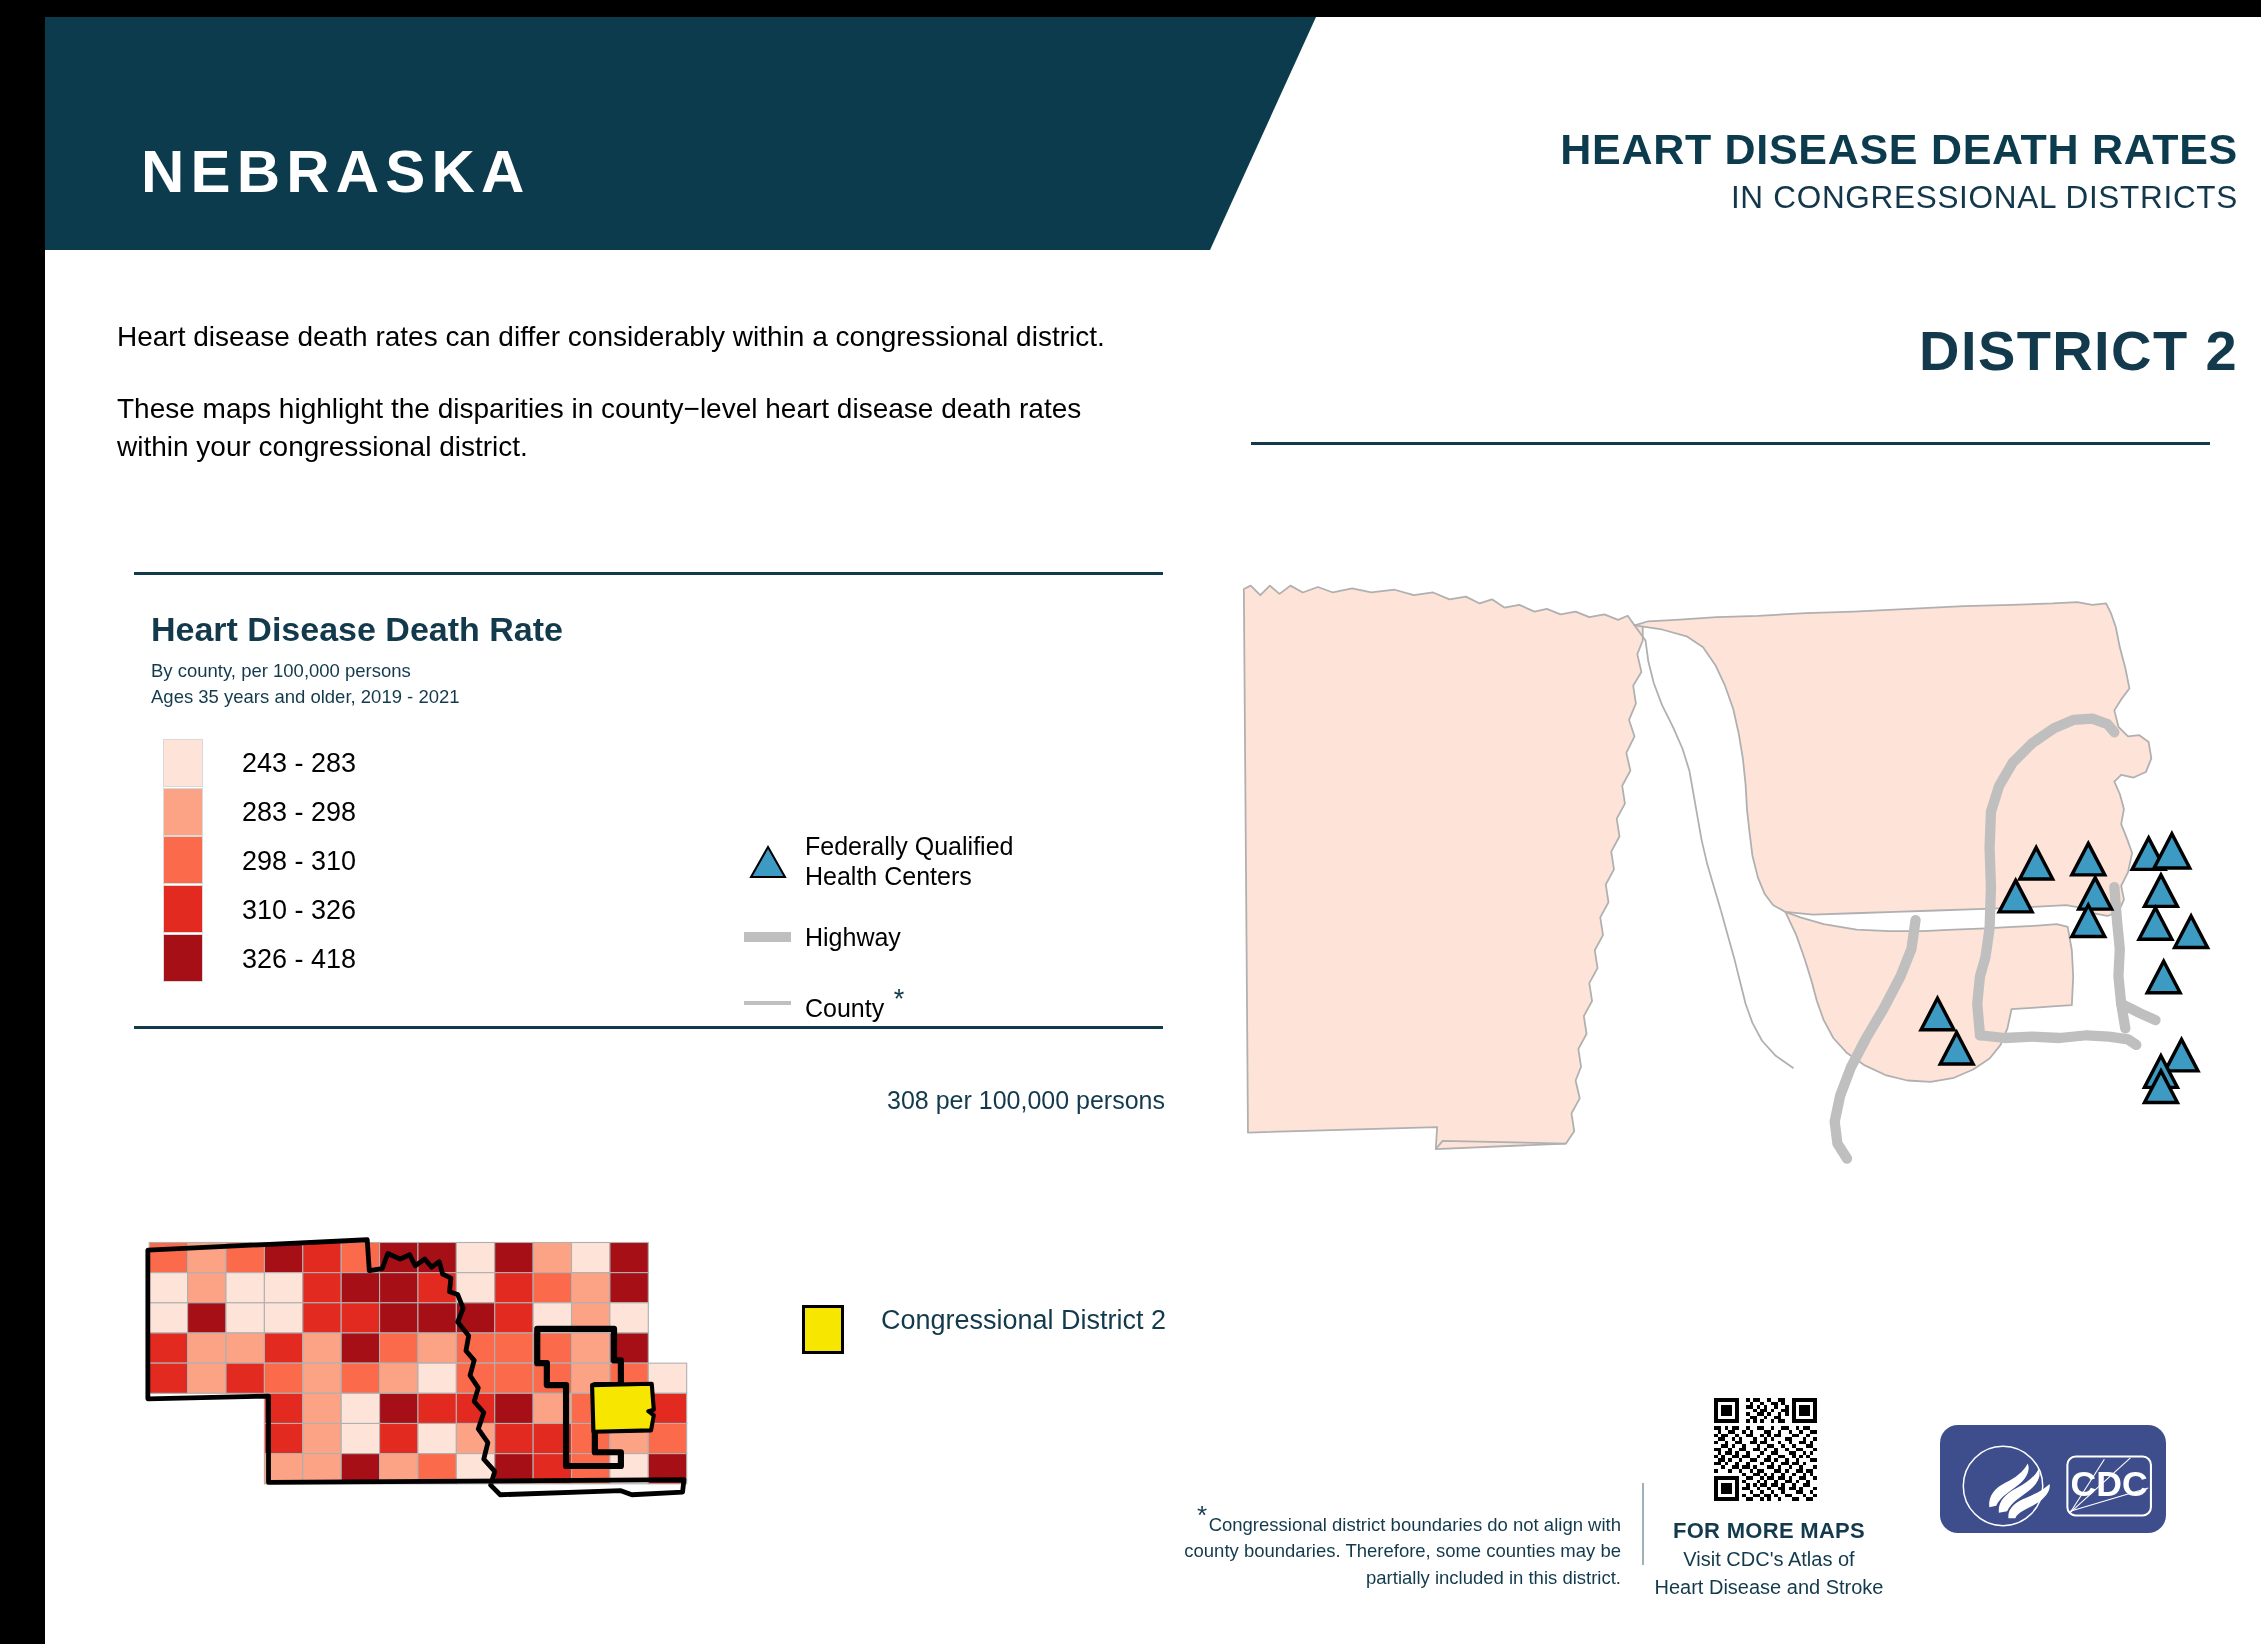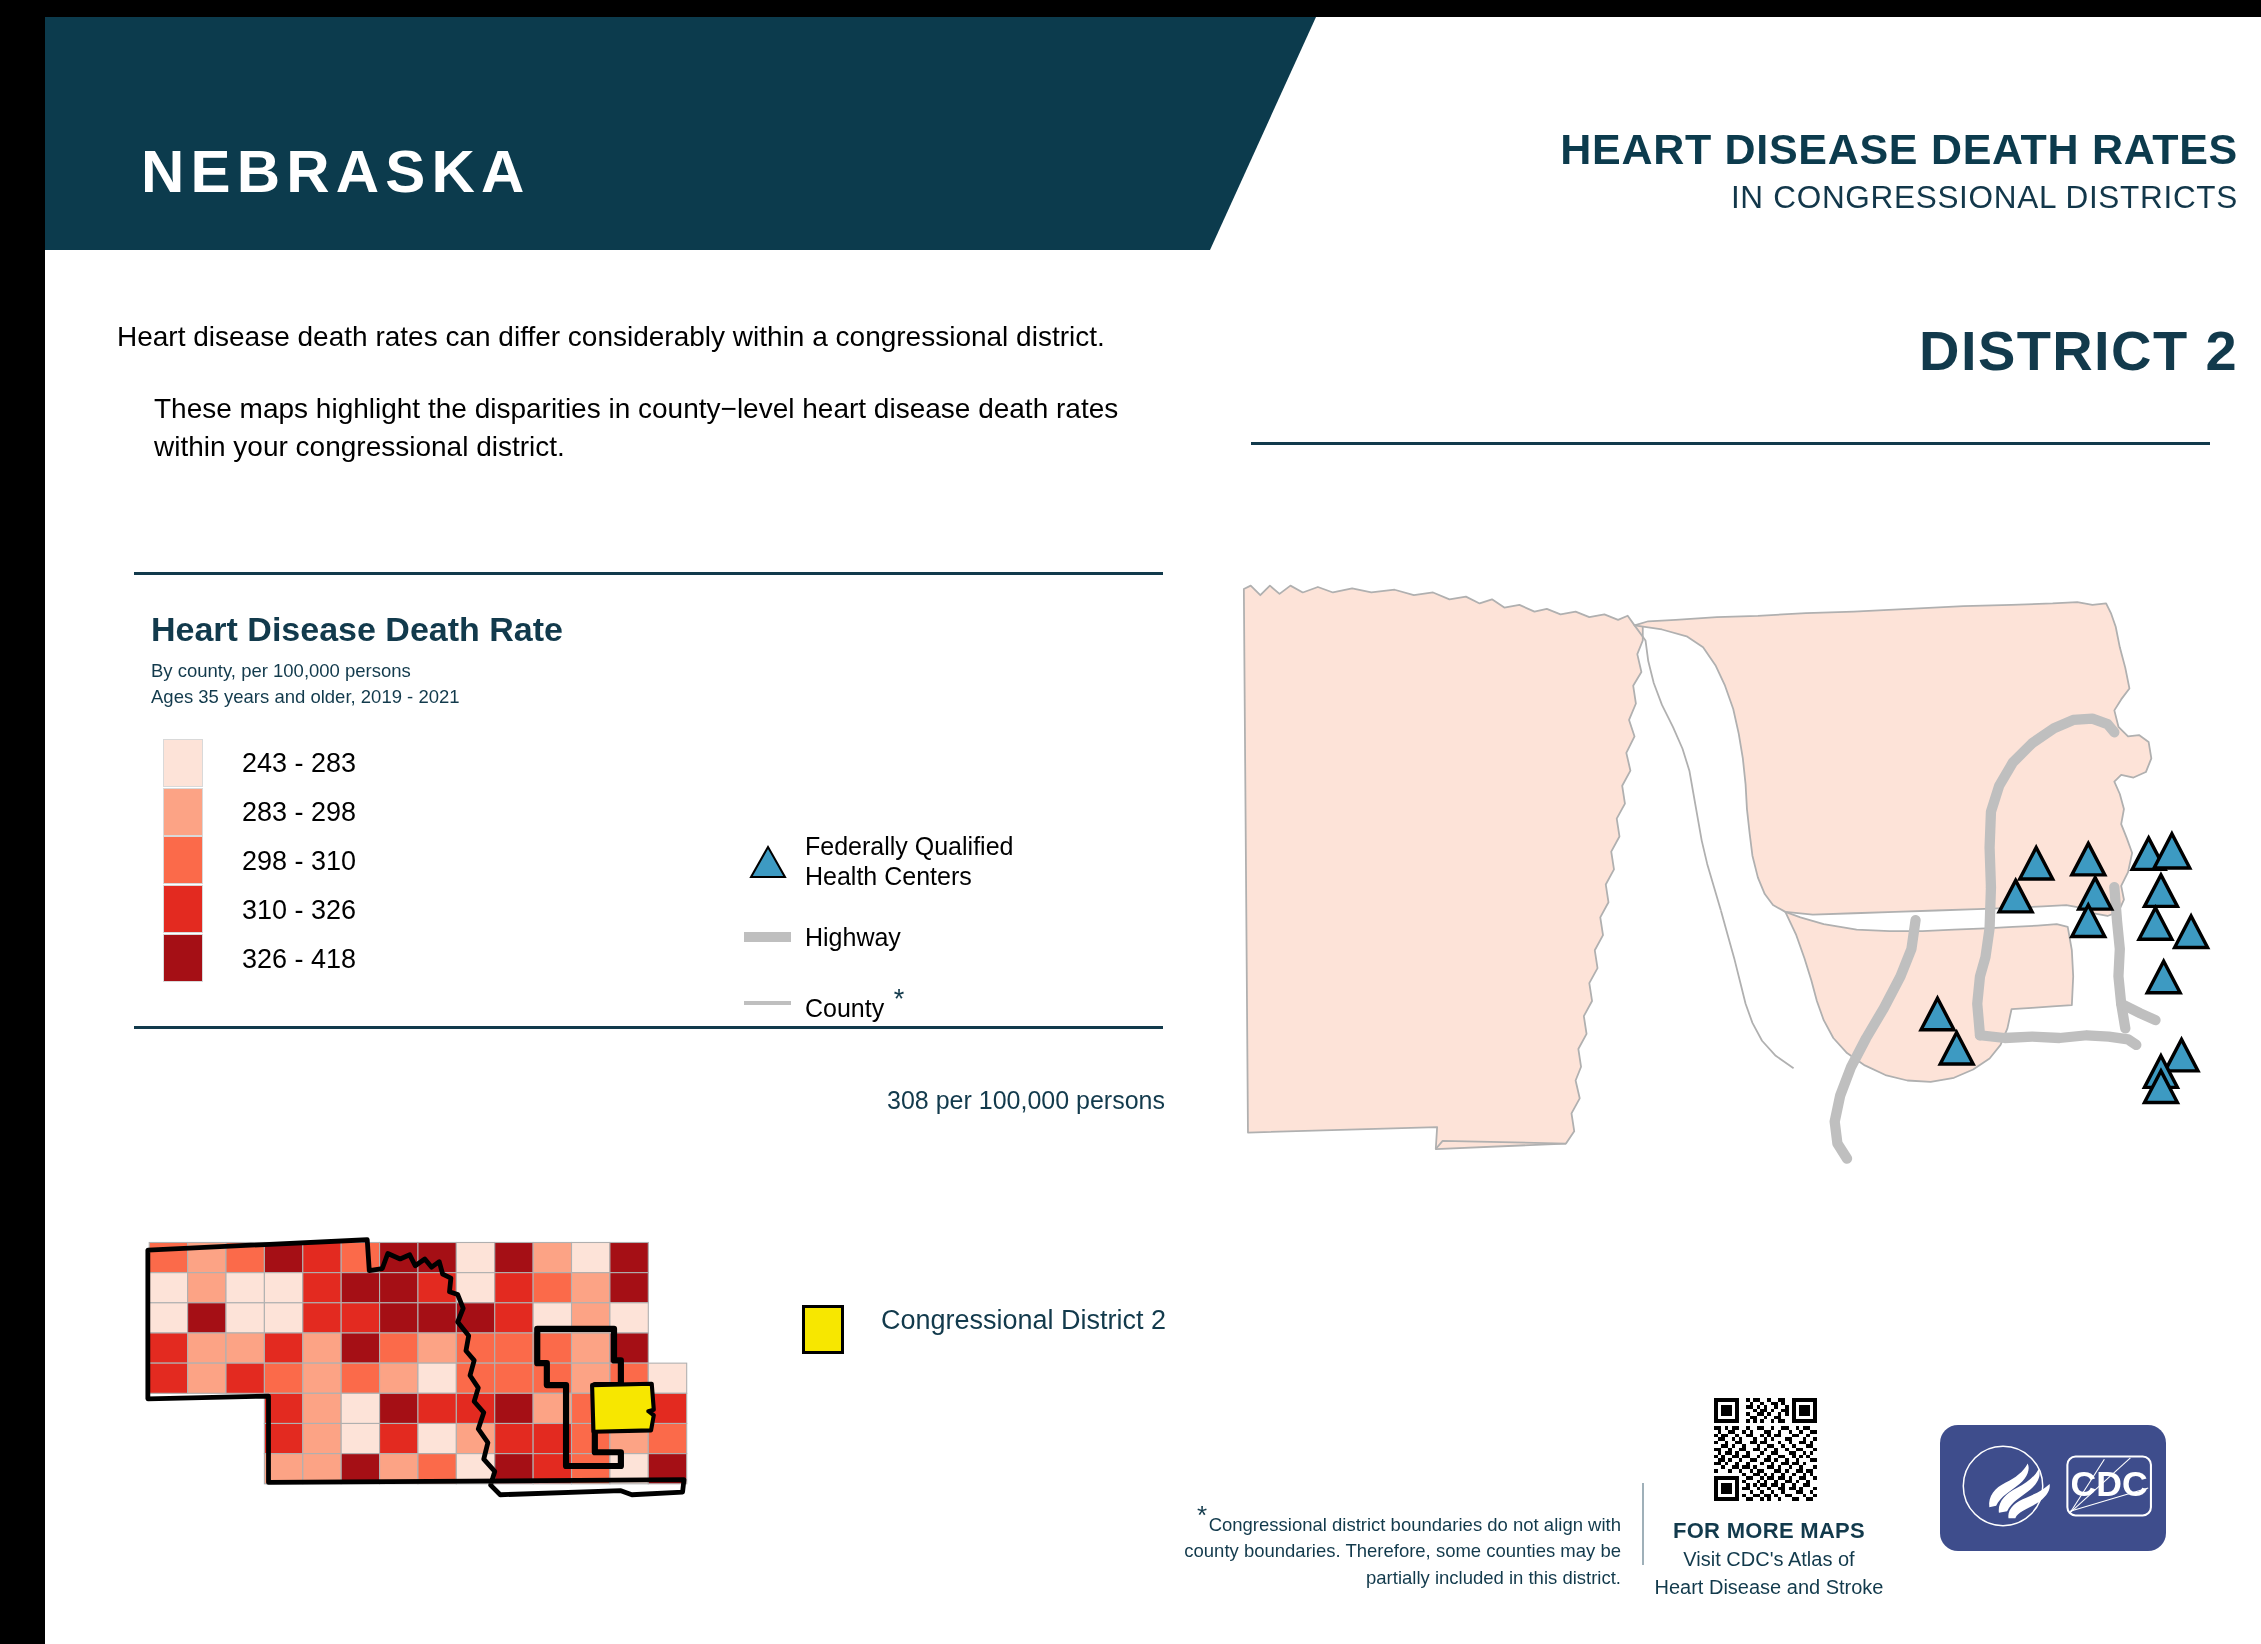--- a/index.html
+++ b/index.html
@@ -67,21 +67,21 @@
 
   
   #intro{
     position:absolute;left:72px;top:301px;
     width:1028px;
     color:#000000;
     font-size:28px;
     line-height:1.38;
   }
   #intro p{margin:0 0 33px 0;}
-  #intro p:last-child{margin-bottom:0;margin-left:37px;}
+  #intro p:last-child{margin-bottom:0;}
 
   .hrule{
     position:absolute;left:89px;
     width:1029px;height:3.4px;
     background:#123A4C;
   }
   #rule-1{top:555px;}
   #rule-2{top:1009px;}
 
   #legend-title{
@@ -192,21 +192,21 @@
   #formore{
     position:absolute;left:1597px;top:1501px;
     width:254px;
     text-align:center;
     color:#123A4C;
   }
   #formore .hd{font-size:22px;font-weight:bold;letter-spacing:0.3px;}
   #formore .ln{font-size:20px;line-height:1.28;margin-top:2.7px;}
   #cdc-logo{
     position:absolute;left:1895px;top:1408px;
-    width:226px;height:126px;
+    width:226px;height:108px;
     background:#3E4D8C;
     border-radius:18px;
   }
 </style>
 </head>
 <body>
 
 <div id="page">
 
   <div id="header-right">

